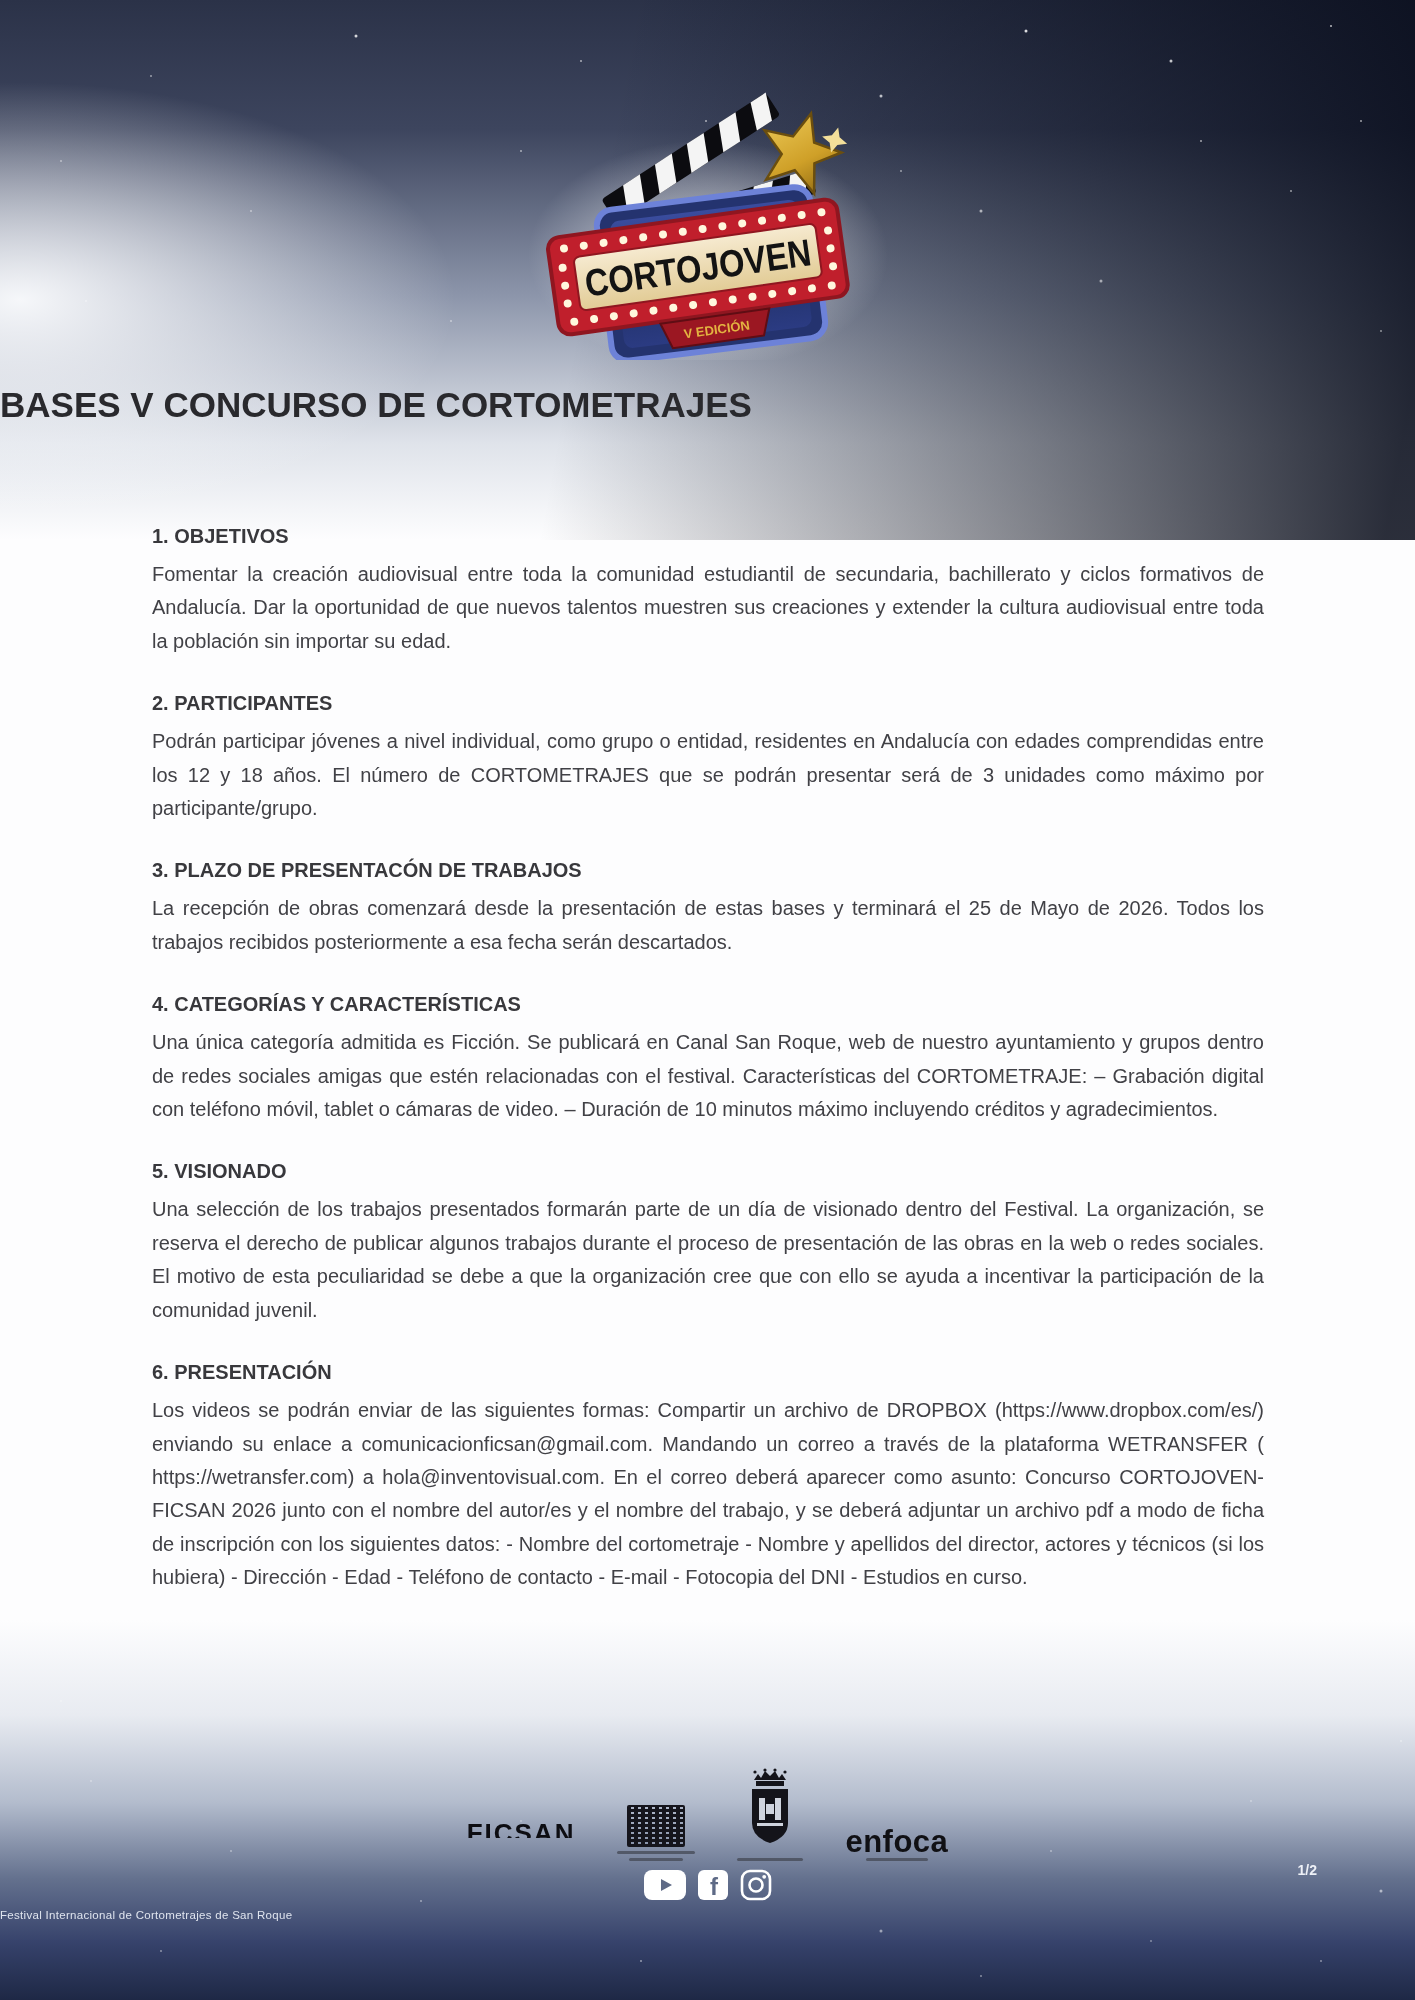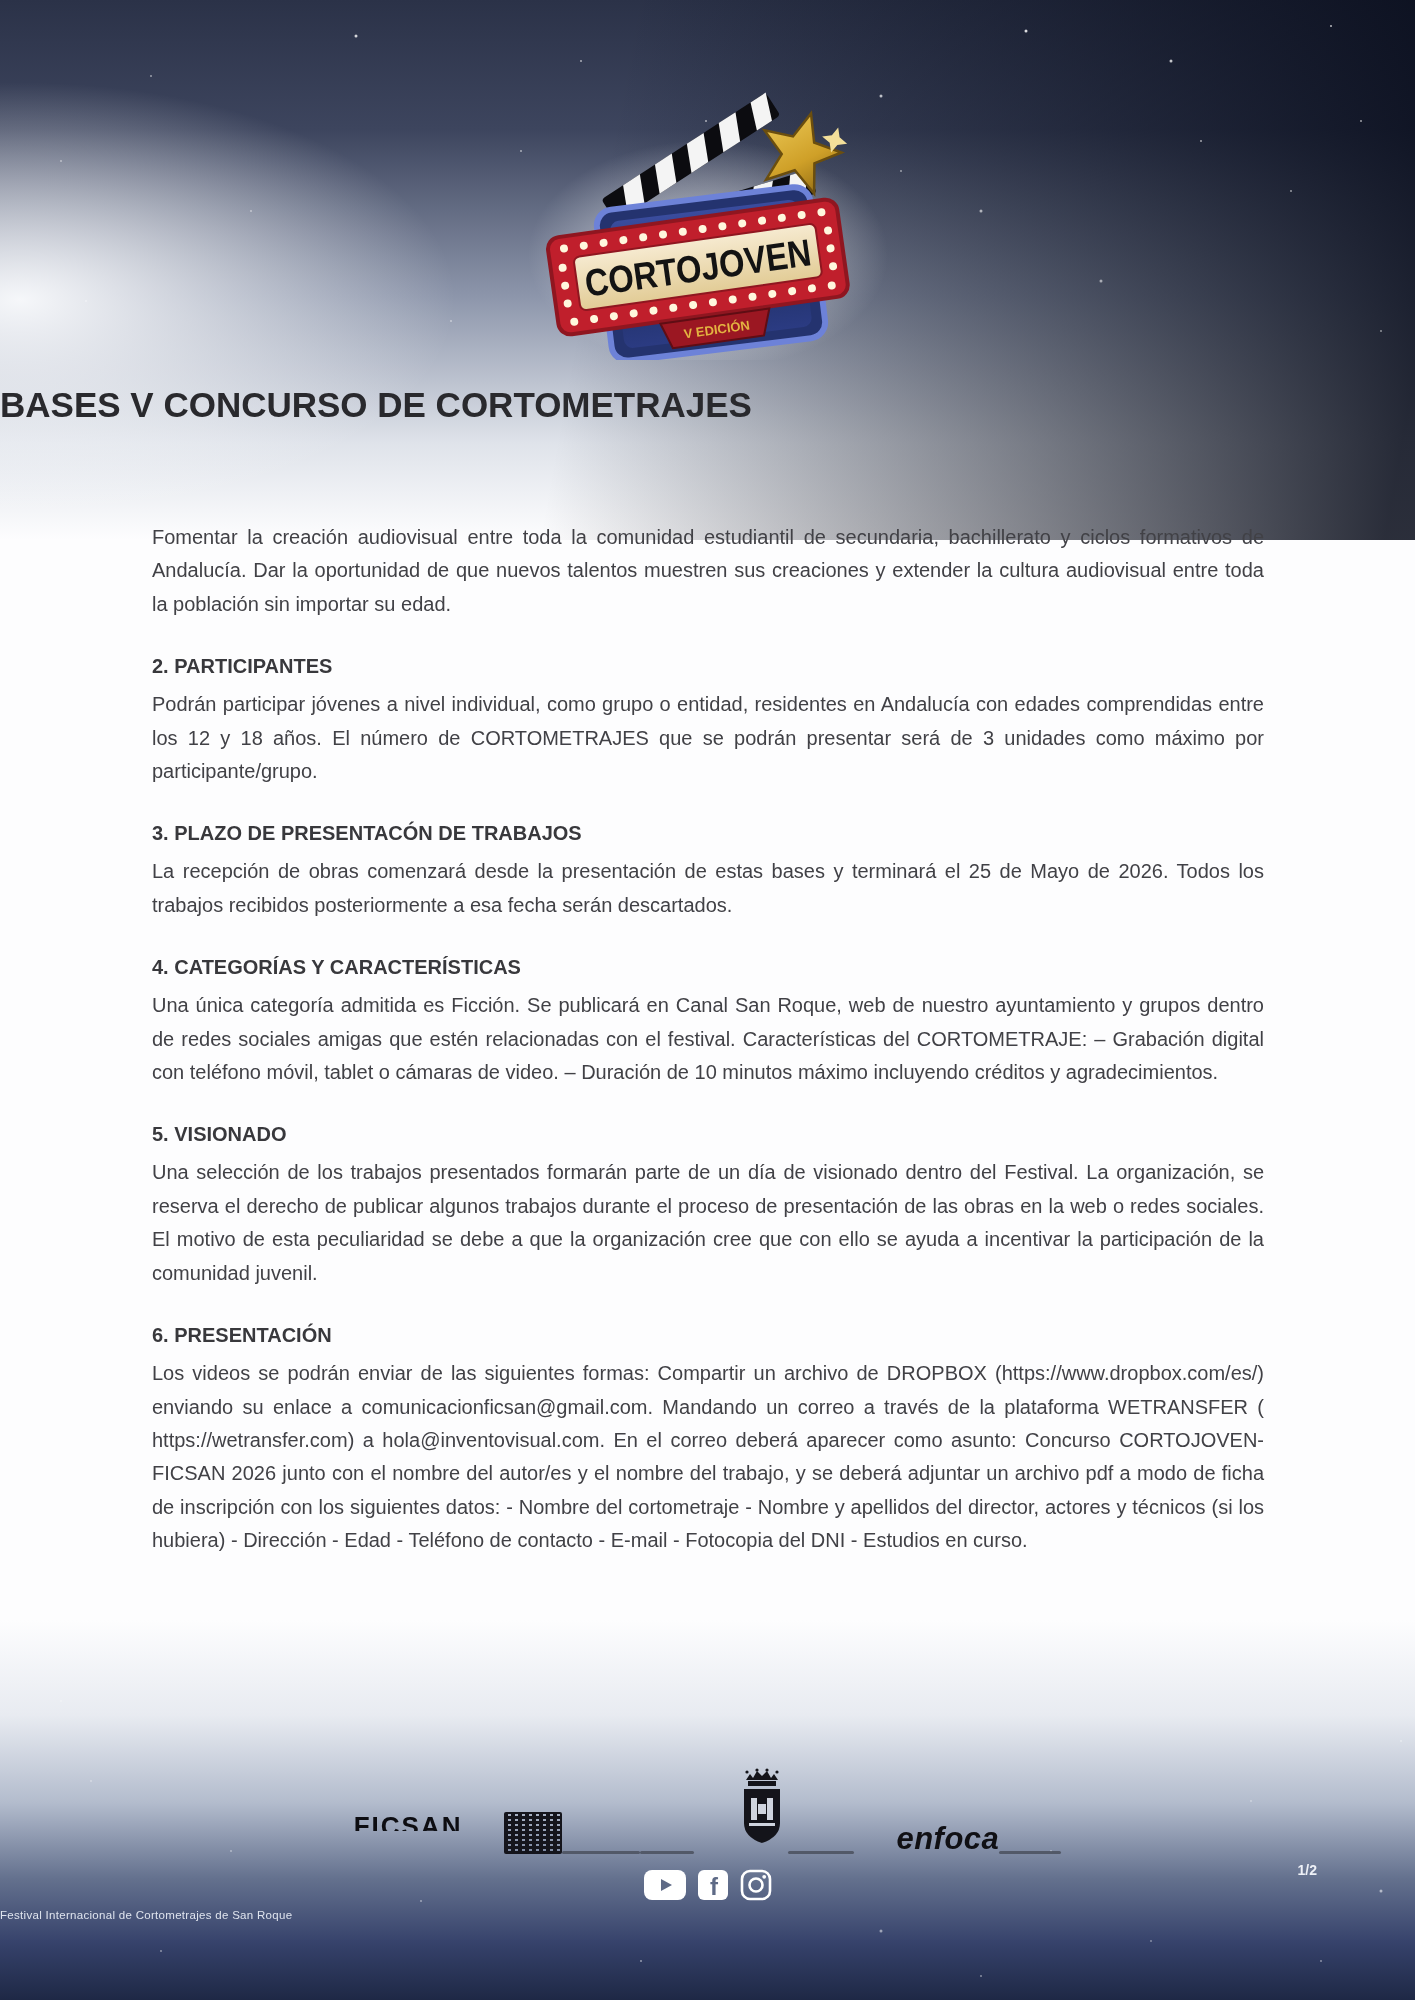--- a/index.html
+++ b/index.html
@@ -44,21 +44,21 @@
     font-weight:700;font-size:35px;line-height:44px;color:#29292d;letter-spacing:0;}
   .content{position:absolute;left:152px;top:521px;width:1112px;}
   .content section{margin-bottom:30px;}
   .content h3{margin:0 0 7px 0;font-size:20px;line-height:30px;font-weight:700;color:#38383c;}
   .content p{margin:0;font-size:20px;line-height:33.4px;color:#414146;text-align:justify;}
   .sponsors{position:absolute;top:1768px;left:0;width:100%;display:flex;justify-content:center;
     align-items:flex-end;gap:42px;}
   .ficsan{font-size:26px;font-weight:900;letter-spacing:2px;color:#0d0d12;margin-bottom:12px;
     -webkit-mask-image:linear-gradient(to bottom,#000 0 66%,transparent 66% 77%,#000 77% 100%);
     mask-image:linear-gradient(to bottom,#000 0 66%,transparent 66% 77%,#000 77% 100%);}
-  .sponsor-col{display:flex;align-items:flex-end;font-style:italic;}
+  .sponsor-col{display:flex;flex-direction:column;align-items:center;}
   .dipu-mark{width:58px;height:42px;border-radius:2px;
     background:
       repeating-linear-gradient(0deg,#15151c 0 3px,rgba(0,0,0,0) 3px 5px),
       repeating-linear-gradient(90deg,#15151c 0 4px,rgba(0,0,0,0) 4px 7px);}
   .tiny-line{height:3px;background:#474c59;border-radius:2px;opacity:.8;margin-top:4px;}
   .enfoca{font-size:31px;font-weight:800;letter-spacing:.5px;color:#101014;line-height:30px;}
   .social-row{position:absolute;top:1869px;left:0;width:100%;display:flex;justify-content:center;
     align-items:center;gap:12px;}
   .social-caption{position:absolute;top:1909px;left:0;width:100%;
     font-size:11.5px;letter-spacing:.3px;color:#dfe4ee;}
@@ -169,20 +169,21 @@
       </g>
     </svg>
   </div>
 
   <div class="doc-title">
     <div>BASES V CONCURSO DE CORTOMETRAJES</div>
   </div>
 
   <div class="content">
     <section>
+      <h3>1. OBJETIVOS</h3>
       <p>Fomentar la creación audiovisual entre toda la comunidad estudiantil de secundaria, bachillerato y ciclos formativos de Andalucía. Dar la oportunidad de que nuevos talentos muestren sus creaciones y extender la cultura audiovisual entre toda la población sin importar su edad.</p>
     </section>
     <section>
       <h3>2. PARTICIPANTES</h3>
       <p>Podrán participar jóvenes a nivel individual, como grupo o entidad, residentes en Andalucía con edades comprendidas entre los 12 y 18 años. El número de CORTOMETRAJES que se podrán presentar será de 3 unidades como máximo por participante/grupo.</p>
     </section>
     <section>
       <h3>3. PLAZO DE PRESENTACÓN DE TRABAJOS</h3>
       <p>La recepción de obras comenzará desde la presentación de estas bases y terminará el 25 de Mayo de 2026. Todos los trabajos recibidos posteriormente a esa fecha serán descartados.</p>
     </section>

